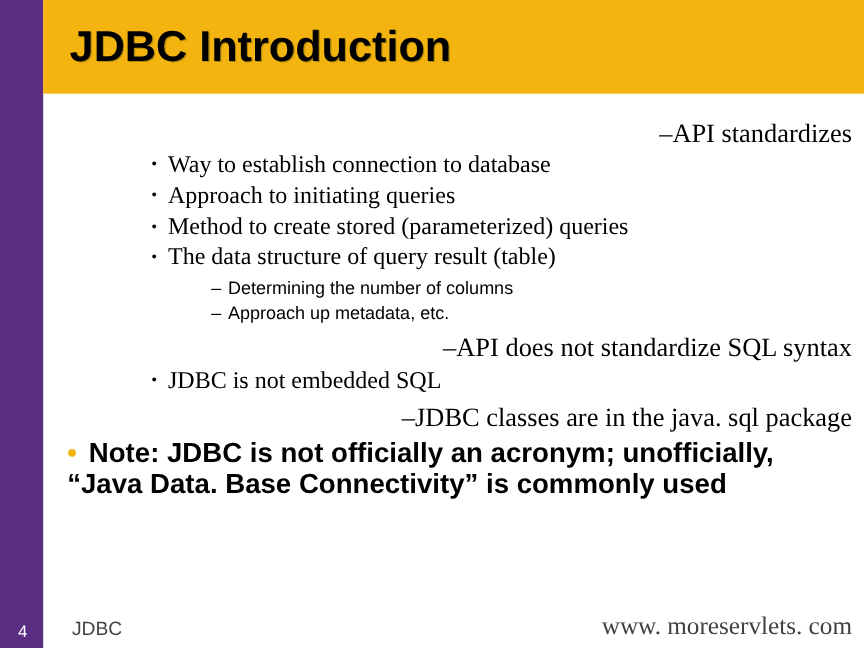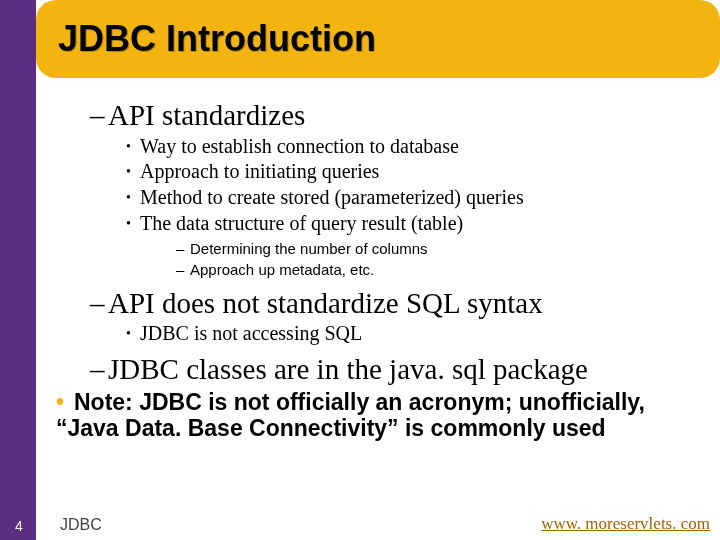--- a/index.html
+++ b/index.html
@@ -1,33 +1,33 @@
 <!DOCTYPE html>
 <html><head>
 <meta charset="utf-8">
 <style>
   * { margin: 0; padding: 0; box-sizing: border-box; }
   html, body { width: 720px; height: 540px; overflow: hidden; font-family: "Times New Roman", Times, serif; background: #fff; }
   .slide { position: relative; width: 720px; height: 540px; background: #fff; }
   .left-strip { position: absolute; left: 0; top: 0; width: 36px; height: 540px; background: #5a2d82; }
-  .title-bar { position: absolute; left: 36px; top: 0; right: 0; height: 78px; background: #f4b40f; display: flex; align-items: center; padding-left: 22px; border-radius: 20px; }
+  .title-bar { position: absolute; left: 36px; top: 0; right: 0; height: 78px; background: #f4b40f; display: flex; align-items: center; padding-left: 22px; }
   .title { font-family: Arial, Helvetica, sans-serif; font-weight: bold; font-size: 36px; color: #000; text-shadow: 1px 1px 0 #b28a0a; }
   .content { position: absolute; left: 56px; top: 92px; right: 10px; bottom: 28px; color: #000; }
   .b1 { font-family: Arial, Helvetica, sans-serif; font-weight: bold; font-size: 23px; line-height: 1.15; margin-top: 2px; }
   .b1 .bullet { color: #f4b40f; display: inline-block; width: 18px; }
-  .b2 { font-size: 29px; line-height: 1.2; margin-left: 34px; margin-top: 6px; }
+  .b2 { font-size: 22px; line-height: 1.2; margin-left: 34px; margin-top: 6px; text-align: right; }
   .b2 .dash { display: inline-block; width: 18px; }
   .b3 { font-size: 20px; line-height: 1.18; margin-left: 70px; margin-top: 2px; }
   .b3 .dot { display: inline-block; width: 14px; font-size: 14px; position: relative; top: -2px; }
   .b4 { font-family: Arial, Helvetica, sans-serif; font-size: 15px; line-height: 1.25; margin-left: 120px; margin-top: 2px; }
   .b4 .dash { display: inline-block; width: 14px; }
   .note .bullet { color: #f4b40f; display: inline-block; width: 18px; }
   .footer-num { position: absolute; left: 12px; bottom: 6px; width: 14px; text-align: center; color: #fff; font-family: Arial, Helvetica, sans-serif; font-size: 14px; }
   .footer-left { position: absolute; left: 60px; bottom: 6px; font-family: Arial, Helvetica, sans-serif; font-size: 16px; color: #444; }
-  .footer-right { position: absolute; right: 10px; bottom: 6px; font-family: "Times New Roman", Times, serif; font-size: 17px; color: #a16207; text-decoration: underline; }
+  .footer-right { position: absolute; right: 10px; bottom: 6px; font-family: "Times New Roman", Times, serif; font-size: 21px; color: #404040; }
   .spacer-sm { height: 3px; }
 </style>
 </head>
 <body>
 
 <div class="slide">
   <div class="left-strip"></div>
   <div class="title-bar">
     <div class="title">JDBC Introduction</div>
   </div>
@@ -44,21 +44,21 @@
     <div class="b3"><span class="dot">•</span><span>Method to create stored (parameterized) queries</span></div>
     <div class="b3"><span class="dot">•</span><span>The data structure of query result (table)</span></div>
 
     <div class="spacer-sm"></div>
     <div class="b4"><span class="dash">–</span><span>Determining the number of columns</span></div>
     <div class="b4"><span class="dash">–</span><span>Approach up metadata, etc.</span></div>
 
     <div class="b2">
       <span class="dash">–</span><span>API does not standardize SQL syntax</span>
     </div>
-    <div class="b3"><span class="dot">•</span><span>JDBC is not accessing SQL</span></div>
+    <div class="b3"><span class="dot">•</span><span>JDBC is not embedded SQL</span></div>
 
     <div class="b2">
       <span class="dash">–</span><span>JDBC classes are in the java. sql package</span>
     </div>
 
     <div class="b1 note">
       <span class="bullet">•</span><span>Note: JDBC is not officially an acronym; unofficially, “Java Data. Base Connectivity” is commonly used</span>
     </div>
 
   </div>

